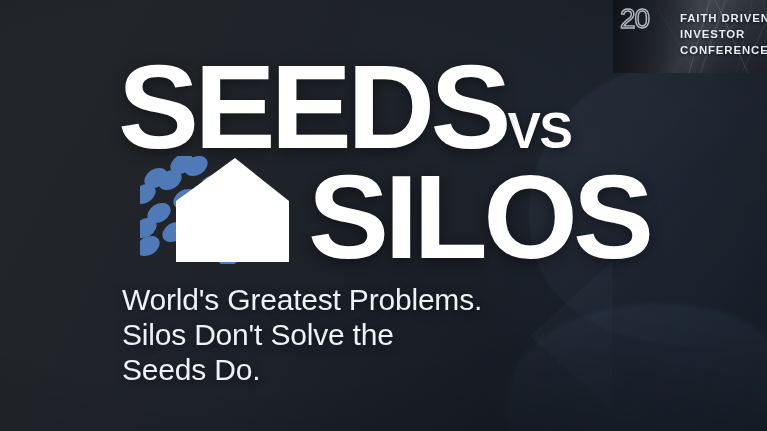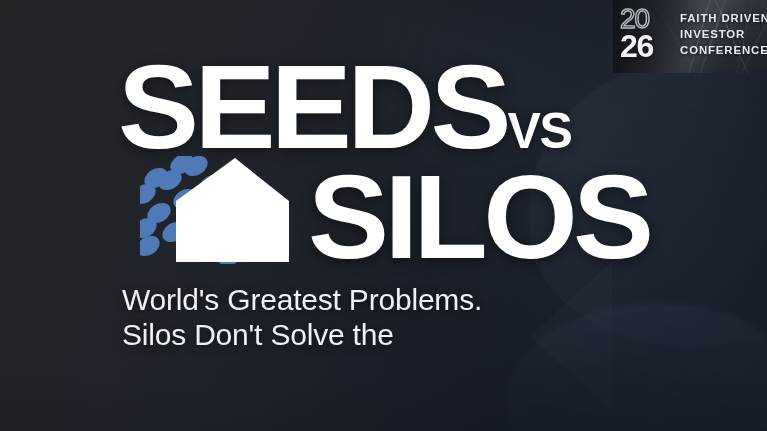--- a/index.html
+++ b/index.html
@@ -164,21 +164,20 @@
         <i></i>
         <i></i>
         <i></i>
         <i></i>
         <i></i>
     </div>
     <div class="badge-fade"></div>
     <div class="badge-inner">
       <div class="badge-year">
         <span class="yr-top">20</span>
-        <span class="yr-bot">26</span>
       </div>
       <div class="badge-text">
         <div>FAITH DRIVEN</div>
         <div>INVESTOR</div>
         <div>CONFERENCE</div>
       </div>
     </div>
   </div>
 
   <div class="lockup">
@@ -230,15 +229,16 @@
         </svg>
       </div>
 
       <div class="word-silos">SILOS</div>
     </div>
   </div>
 
   <div class="subtitle">
     <span>World's Greatest Problems.</span>
     <span>Silos Don't Solve the</span>
+    <span>Seeds Do.</span>
   </div>
 
 </div>
 
 </body></html>

